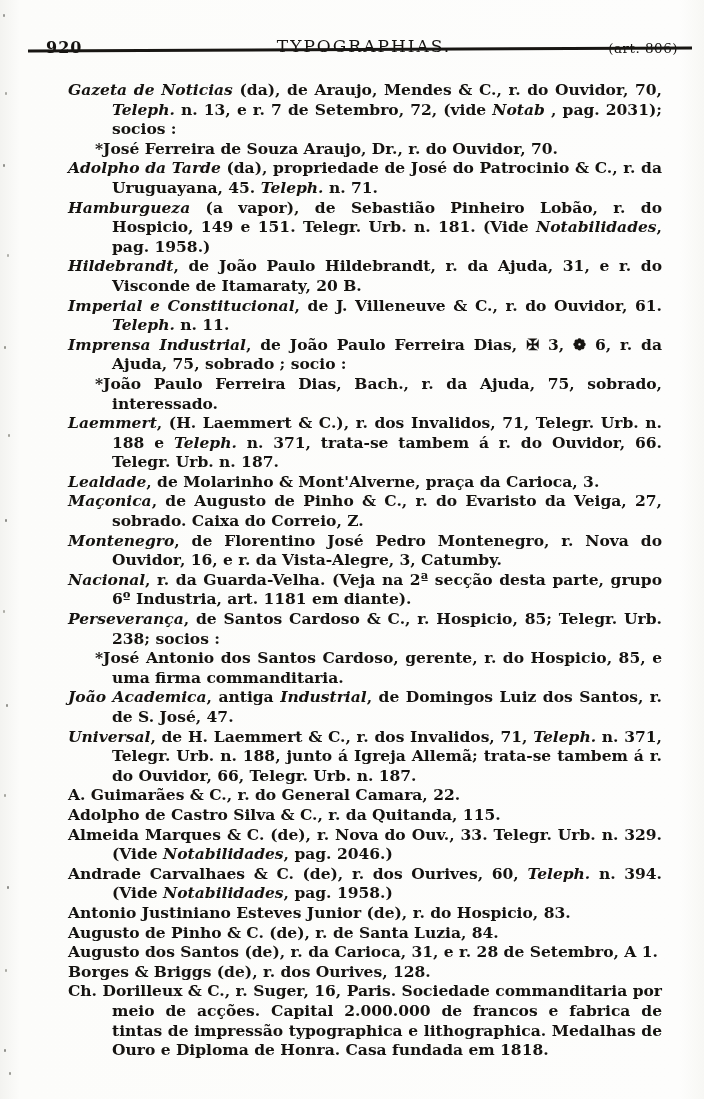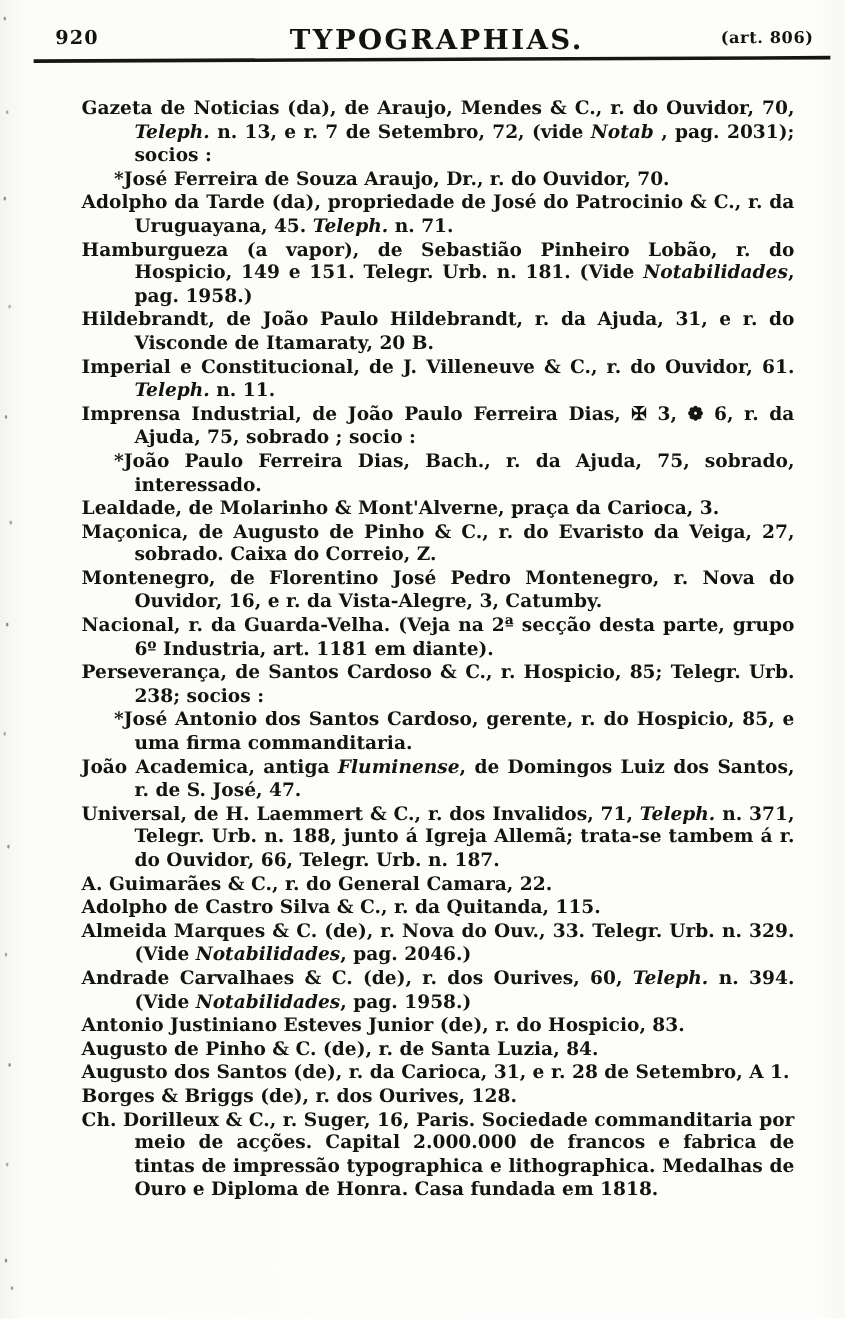--- a/index.html
+++ b/index.html
@@ -15,48 +15,48 @@
   .scan-noise {
     position: absolute; left: 3px; top: 14px;
     width: 2px; height: 3px; background: #9a9a96; border-radius: 40%;
     box-shadow:
       2px 78px #a8a8a2, 0px 150px #8f8f8a, 4px 240px #b0b0aa, 1px 332px #96968f,
       5px 420px #a3a39c, 2px 505px #8d8d88, 0px 596px #acaca6, 3px 690px #94948e,
       1px 780px #a5a59e, 4px 872px #8e8e89, 2px 955px #a9a9a2, 1px 1035px #90908b,
       6px 1058px #9b9b95;
   }
   .header {
-    position: absolute; top: 20px; left: 44px; right: 20px; height: 24px;
+    position: absolute; top: 36px; left: 44px; right: 20px; height: 24px;
   }
   .pagenum {
     position: absolute; left: 2px; top: 2px;
     font-size: 16px; font-weight: bold; letter-spacing: 1px;
   }
   .title {
     position: absolute; left: 50%; transform: translateX(-50%); top: 0;
-    font-size: 23px; font-weight: bold; letter-spacing: 2px;
+    font-size: 17px; font-weight: normal; letter-spacing: 2px;
   }
   .artref {
     position: absolute; right: 6px; top: 4px;
-    font-size: 13.5px; font-weight: bold; letter-spacing: 0.5px; text-align: center;
+    font-size: 13.5px; font-weight: normal; letter-spacing: 0.5px; text-align: center;
   }
   .rule {
     position: absolute; top: 48px; left: 28px; width: 664px;
     border-top: 3px solid #181613;
     transform: rotate(-0.25deg);
   }
   .body-text {
     position: absolute; top: 80px; left: 68px; width: 594px;
     font-size: 15.5px; line-height: 19.6px;
     font-weight: bold;
     text-align: justify;
   }
   .entry { margin: 0; padding-left: 44px; text-indent: -44px; }
   .entry.sub { padding-left: 44px; text-indent: -17px; }
-  .lead { }
+  .lead { font-style: italic; }
   .it { font-style: italic; margin-top: 26px; }
 </style>
 </head>
 <body>
 
 <div class="page">
   <div class="scan-noise"></div>
 
   <div class="header">
     <span class="pagenum">920</span>
@@ -68,27 +68,28 @@
 
   <div class="body-text" id="entries">
       <p class="entry main"><span class="lead">Gazeta de Noticias</span><span> (da), de Araujo, Mendes &amp; C., r. do Ouvidor, 70, </span><span class="it">Teleph.</span><span> n. 13, e r. 7 de Setembro, 72, (vide </span><span class="it">Notab</span><span> , pag. 2031); socios :</span></p>
       <p class="entry sub"><span>*José Ferreira de Souza Araujo, Dr., r. do Ouvidor, 70.</span></p>
       <p class="entry main"><span class="lead">Adolpho da Tarde</span><span> (da), propriedade de José do Patrocinio &amp; C., r. da Uruguayana, 45. </span><span class="it">Teleph.</span><span> n. 71.</span></p>
       <p class="entry main"><span class="lead">Hamburgueza</span><span> (a vapor), de Sebastião Pinheiro Lobão, r. do Hospicio, 149 e 151. Telegr. Urb. n. 181. (Vide </span><span class="it">Notabilidades</span><span>, pag. 1958.)</span></p>
       <p class="entry main"><span class="lead">Hildebrandt</span><span>, de João Paulo Hildebrandt, r. da Ajuda, 31, e r. do Visconde de Itamaraty, 20 B.</span></p>
       <p class="entry main"><span class="lead">Imperial e Constitucional</span><span>, de J. Villeneuve &amp; C., r. do Ouvidor, 61. </span><span class="it">Teleph.</span><span> n. 11.</span></p>
       <p class="entry main"><span class="lead">Imprensa Industrial</span><span>, de João Paulo Ferreira Dias, ✠ 3, ❁ 6, r. da Ajuda, 75, sobrado ; socio :</span></p>
       <p class="entry sub"><span>*João Paulo Ferreira Dias, Bach., r. da Ajuda, 75, sobrado, interessado.</span></p>
+      <p class="entry main"><span class="lead">Laemmert</span><span>, (H. Laemmert &amp; C.), r. dos Invalidos, 71, Telegr. Urb. n. 188 e </span><span class="it">Teleph.</span><span> n. 371, trata-se tambem á r. do Ouvidor, 66. Telegr. Urb. n. 187.</span></p>
       <p class="entry main"><span class="lead">Lealdade</span><span>, de Molarinho &amp; Mont'Alverne, praça da Carioca, 3.</span></p>
       <p class="entry main"><span class="lead">Maçonica</span><span>, de Augusto de Pinho &amp; C., r. do Evaristo da Veiga, 27, sobrado. Caixa do Correio, Z.</span></p>
       <p class="entry main"><span class="lead">Montenegro</span><span>, de Florentino José Pedro Montenegro, r. Nova do Ouvidor, 16, e r. da Vista-Alegre, 3, Catumby.</span></p>
       <p class="entry main"><span class="lead">Nacional</span><span>, r. da Guarda-Velha. (Veja na 2ª secção desta parte, grupo 6º Industria, art. 1181 em diante).</span></p>
       <p class="entry main"><span class="lead">Perseverança</span><span>, de Santos Cardoso &amp; C., r. Hospicio, 85; Telegr. Urb. 238; socios :</span></p>
       <p class="entry sub"><span>*José Antonio dos Santos Cardoso, gerente, r. do Hospicio, 85, e uma firma commanditaria.</span></p>
-      <p class="entry main"><span class="lead">João Academica</span><span>, antiga </span><span class="it">Fluminense</span><span>, de Domingos Luiz dos Santos, r. de S. José, 47.</span></p>
+      <p class="entry main"><span class="lead">João Academica</span><span>, antiga </span><span class="it">Industrial</span><span>, de Domingos Luiz dos Santos, r. de S. José, 47.</span></p>
       <p class="entry main"><span class="lead">Universal</span><span>, de H. Laemmert &amp; C., r. dos Invalidos, 71, </span><span class="it">Teleph.</span><span> n. 371, Telegr. Urb. n. 188, junto á Igreja Allemã; trata-se tambem á r. do Ouvidor, 66, Telegr. Urb. n. 187.</span></p>
       <p class="entry main"><span>A. Guimarães &amp; C., r. do General Camara, 22.</span></p>
       <p class="entry main"><span>Adolpho de Castro Silva &amp; C., r. da Quitanda, 115.</span></p>
       <p class="entry main"><span>Almeida Marques &amp; C. (de), r. Nova do Ouv., 33. Telegr. Urb. n. 329. (Vide </span><span class="it">Notabilidades</span><span>, pag. 2046.)</span></p>
       <p class="entry main"><span>Andrade Carvalhaes &amp; C. (de), r. dos Ourives, 60, </span><span class="it">Teleph.</span><span> n. 394. (Vide </span><span class="it">Notabilidades</span><span>, pag. 1958.)</span></p>
       <p class="entry main"><span>Antonio Justiniano Esteves Junior (de), r. do Hospicio, 83.</span></p>
       <p class="entry main"><span>Augusto de Pinho &amp; C. (de), r. de Santa Luzia, 84.</span></p>
       <p class="entry main"><span>Augusto dos Santos (de), r. da Carioca, 31, e r. 28 de Setembro, A 1.</span></p>
       <p class="entry main"><span>Borges &amp; Briggs (de), r. dos Ourives, 128.</span></p>
       <p class="entry main"><span>Ch. Dorilleux &amp; C., r. Suger, 16, Paris. Sociedade commanditaria por meio de acções. Capital 2.000.000 de francos e fabrica de tintas de impressão typographica e lithographica. Medalhas de Ouro e Diploma de Honra. Casa fundada em 1818.</span></p>

